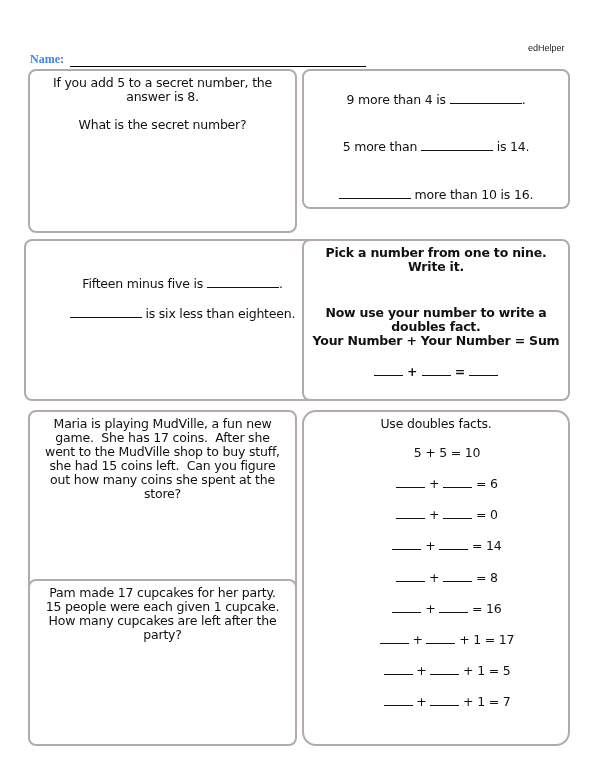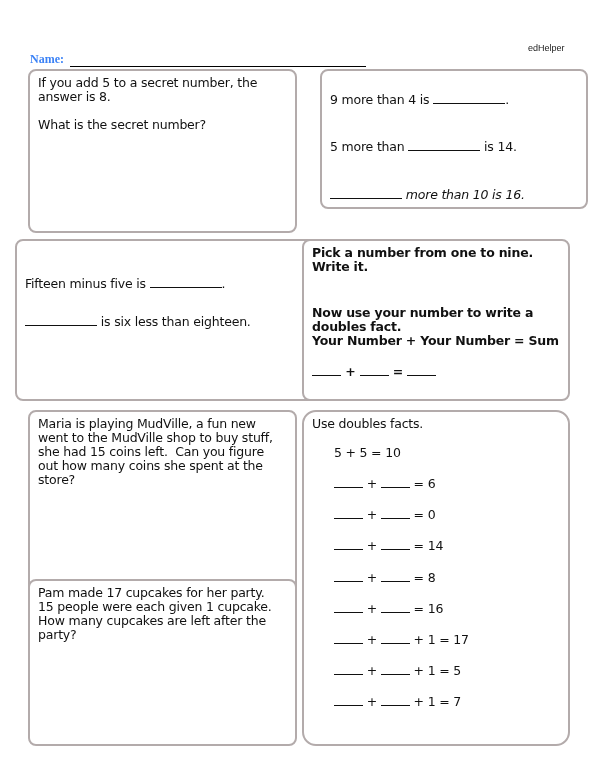--- a/index.html
+++ b/index.html
@@ -23,41 +23,42 @@
     .box {
       position: absolute;
       border: 2px solid #b3abab;
       border-radius: 8px;
       background: #fff;
       padding: 5px 8px;
       font-size: 12.5px;
       line-height: 14px;
       letter-spacing: -0.2px;
       color: #111;
+      text-align: center;
     }
     #b1 { left: 28px;  top: 69px;  width: 269px; height: 164px; }
-    #b2 { left: 320px; top: 69px;  width: 268px; height: 140px; }
-    #b3 { left: 15px;  top: 239px; width: 317px; height: 162px; }
+    #b2 { left: 302px; top: 69px;  width: 268px; height: 140px; }
+    #b3 { left: 24px;  top: 239px; width: 317px; height: 162px; }
     #b4 { left: 302px; top: 239px; width: 268px; height: 162px; font-weight: bold; }
     #b5 { left: 28px;  top: 410px; width: 269px; height: 207px; }
     #b6 { left: 28px;  top: 579px; width: 269px; height: 167px; }
     #b7 { left: 302px; top: 410px; width: 268px; height: 336px; border-radius: 14px; }
 
     .line { display: block; white-space: pre; }
     .gap { display: block; }
     .blank { display: inline-block; border-bottom: 1px solid #111; height: 11px; vertical-align: baseline; }
     .blank.long { width: 72px; }
     .blank.short { width: 29px; }
 
     .b2-l1 { margin-top: 17px; }
     .b2-l2 { margin-top: 33px; }
-    .b2-l3 { margin-top: 34px; font-style: italic; }
+    .b2-l3 { margin-top: 34px; }
 
     .b3-l1 { margin-top: 31px; }
-    .b3-l2 { margin-top: 24px; }
+    .b3-l2 { margin-top: 16px; }
 
     .b4-l3 { margin-top: 32px; }
     .b4-l6 { margin-top: 17px; }
 
     .facts { margin-left: 22px; }
     .fact { display: block; height: 31.2px; line-height: 14px; white-space: pre; }
     .example { margin-top: 15px; margin-bottom: 17px; }
   </style>
 </head>
 <body>
@@ -90,20 +91,21 @@
   <span class="line">Pick a number from one to nine.</span>
   <span class="line">Write it.</span>
   <span class="line b4-l3">Now use your number to write a</span>
   <span class="line">doubles fact.</span>
   <span class="line">Your Number + Your Number = Sum</span>
   <span class="line b4-l6"><span class="blank short"></span><span> + </span><span class="blank short"></span><span> = </span><span class="blank short"></span></span>
 </div>
 
 <div class="box" id="b5">
   <span class="line">Maria is playing MudVille, a fun new</span>
+  <span class="line">game.  She has 17 coins.  After she</span>
   <span class="line">went to the MudVille shop to buy stuff,</span>
   <span class="line">she had 15 coins left.  Can you figure</span>
   <span class="line">out how many coins she spent at the</span>
   <span class="line">store?</span>
 </div>
 
 <div class="box" id="b6">
   <span class="line">Pam made 17 cupcakes for her party.</span>
   <span class="line">15 people were each given 1 cupcake.</span>
   <span class="line">How many cupcakes are left after the</span>

